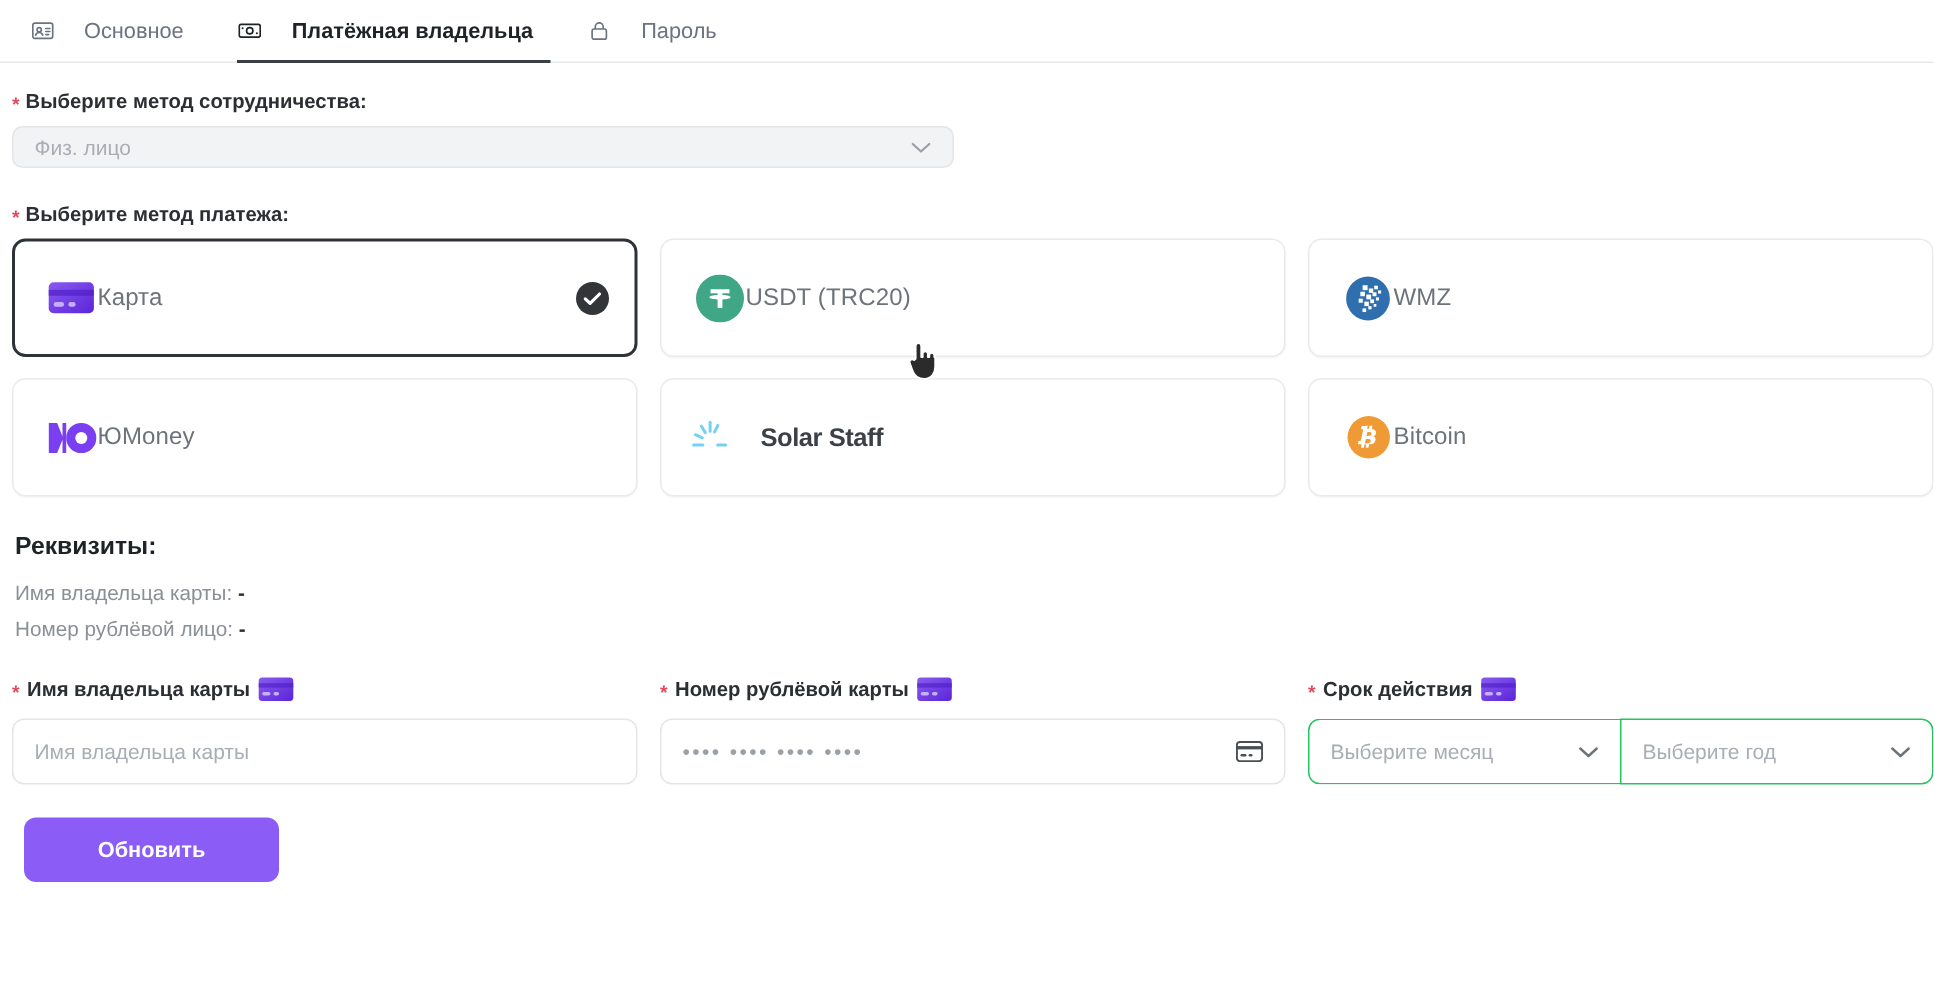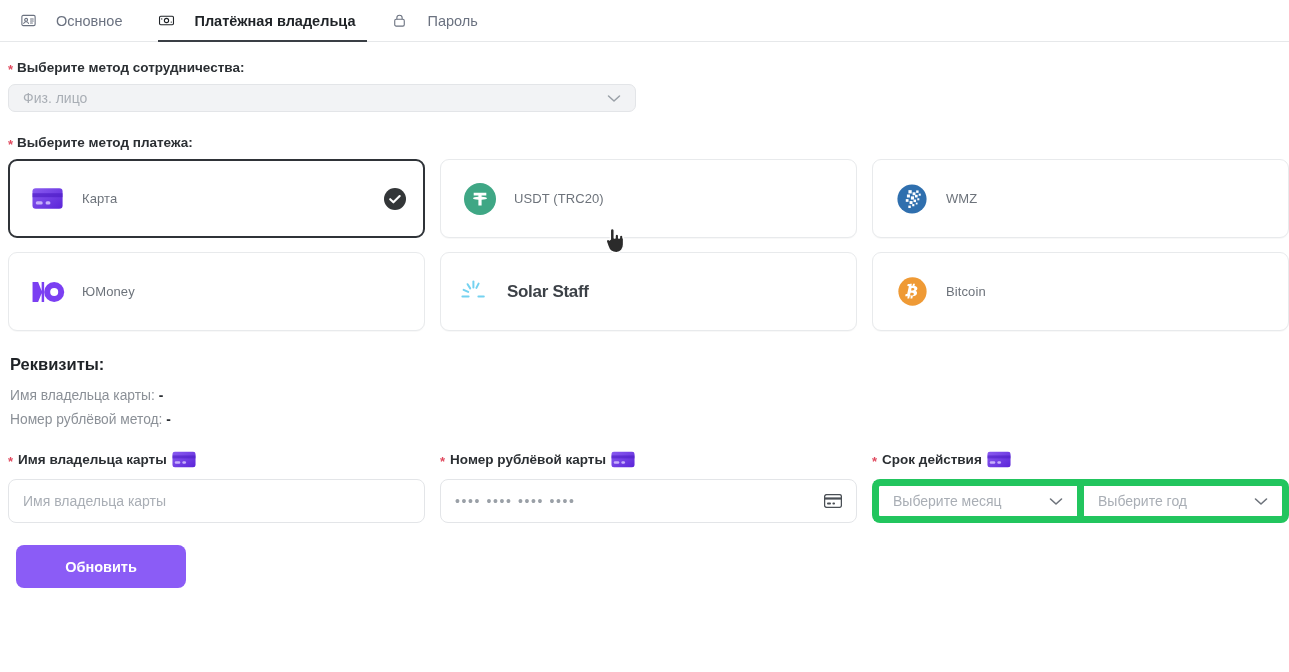--- a/index.html
+++ b/index.html
@@ -96,22 +96,21 @@
     box-shadow: 0 1px 1px rgba(16,24,40,0.03);
   }
   .pm-card.selected {
     border: 2px solid #2f3338;
     padding-left: 21px;
     box-shadow: none;
   }
   .pm-logo { width: 34px; height: 34px; flex: none; display: flex; align-items: center; justify-content: center; }
   .pm-logo svg { display: block; }
   .pm-label {
-    margin-left: 17px;
-    font-size: 13px;
+    font-size: 16px;
     color: #6d737b;
     letter-spacing: 0.1px;
   }
   .pm-check { margin-left: auto; width: 22px; height: 22px; }
   .pm-check svg { display: block; }
 
   
   .req-title {
     font-size: 16.5px;
     font-weight: bold;
@@ -171,21 +170,21 @@
     color: #9aa0a7;
     letter-spacing: 1.6px;
     flex: 1;
   }
   .card-end-icon { width: 18px; height: 14px; flex: none; margin-left: 8px; }
   .card-end-icon svg { display: block; }
 
   .dual-select { display: flex; height: 44px; }
   .dual-select .sel {
     flex: 1;
-    border: 7px solid #22c55e;
+    border: 1px solid #22c55e;
     background: #fff;
     display: flex;
     align-items: center;
     padding: 0 14px;
     font-size: 14px;
     color: #a9aeb5;
     cursor: pointer;
   }
   .dual-select .sel .val { flex: 1; }
   .dual-select .sel:first-child { border-radius: 8px 0 0 8px; border-right: none; }
@@ -374,21 +373,21 @@
     </div>
 
     
     <div class="req-title">Реквизиты:</div>
 
     <p class="req-line">
       <span>Имя владельца карты:</span>
       <b>-</b>
     </p>
     <p class="req-line">
-      <span>Номер рублёвой метод:</span>
+      <span>Номер рублёвой лицо:</span>
       <b>-</b>
     </p>
 
     
     <div class="form-row">
 
       <div>
         <div class="form-label">
           <span class="req">*</span>
           <span>Имя владельца карты</span>

